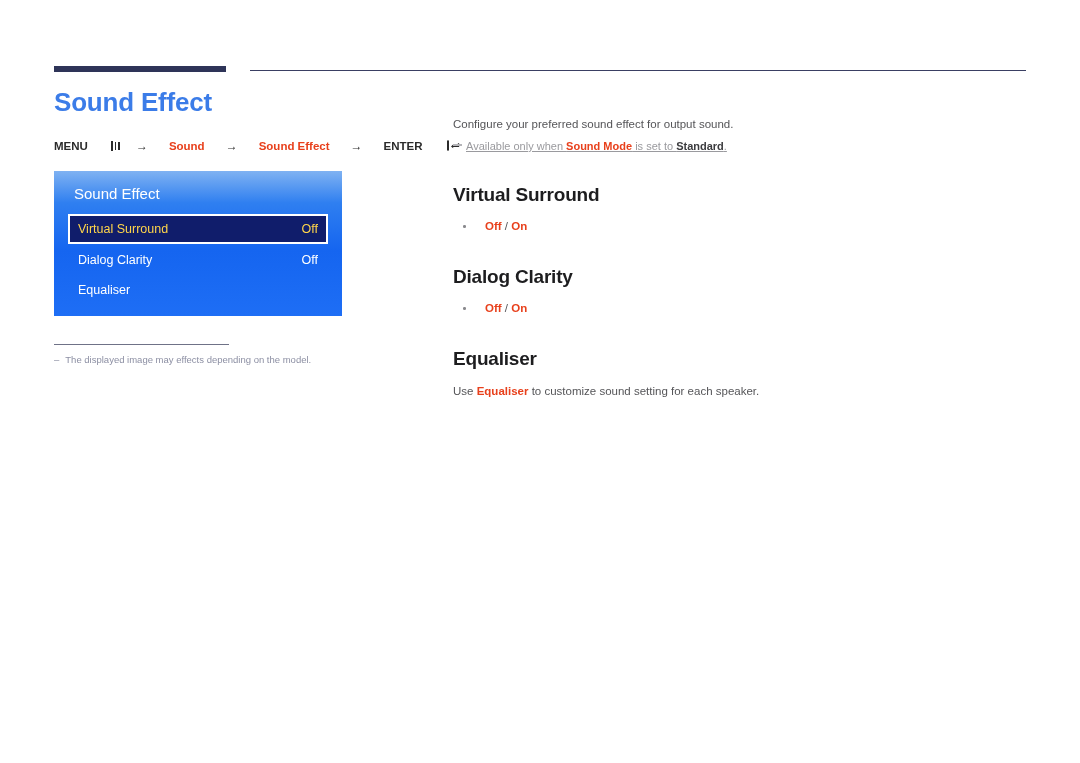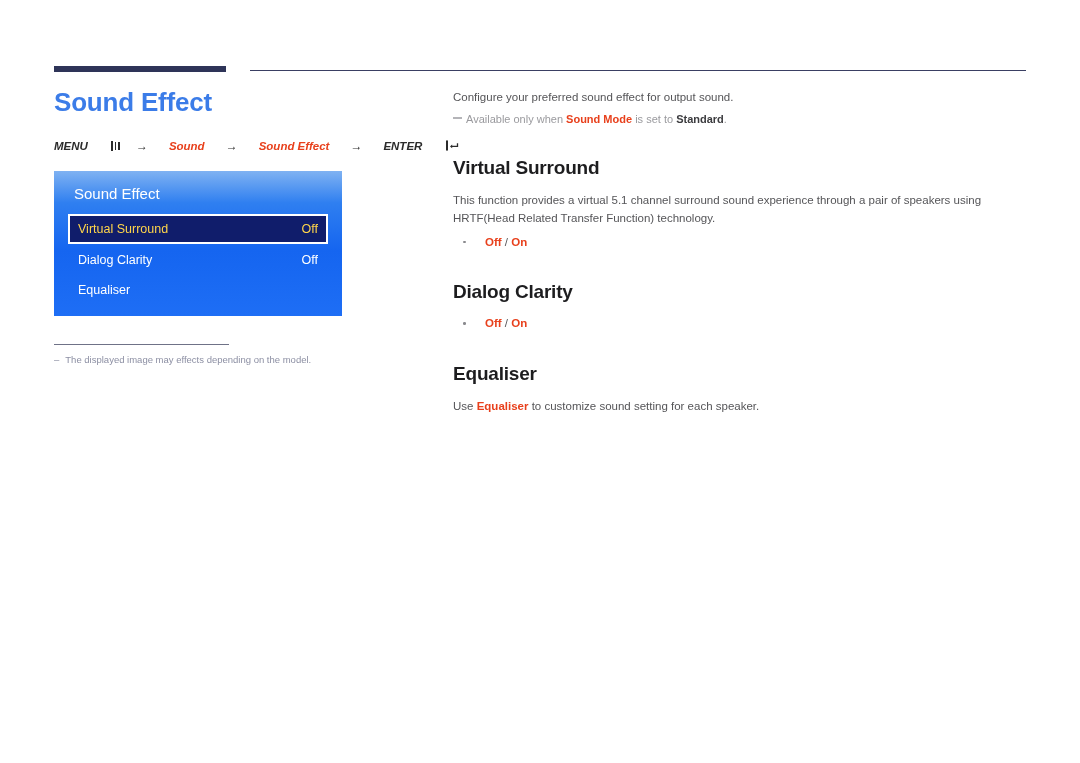--- a/index.html
+++ b/index.html
@@ -53,21 +53,20 @@
   
   .breadcrumb {
     font-size: 11.5px;
     font-weight: bold;
     color: #2b2b2b;
     display: flex;
     align-items: center;
     gap: 20px;
     white-space: nowrap;
     margin-bottom: 18px;
-    font-style: italic;
   }
   .bc-red { color: #e8401c; }
   .bc-arrow {
     color: #2b2b2b;
     font-weight: normal;
     font-size: 12px;
     padding: 0 1px;
   }
   .icon-menu {
     display: inline-block;
@@ -149,34 +148,35 @@
     color: #8c8fa3;
     display: flex;
     gap: 6px;
     line-height: 1.3;
   }
   .footnote .fn-dash { color: #8c8fa3; }
 
   
   .right-col {
     position: absolute;
-    left: 453px; top: 89px;
+    left: 453px; top: 116px;
     width: 575px;
   }
   .intro {
     font-size: 11.5px;
     color: #555558;
     line-height: 1.55;
     margin: 0;
   }
   .note-line {
     font-size: 11px;
     color: #9a9a9e;
     margin-top: 4px;
     line-height: 1.5;
+    text-decoration: underline;
   }
   .note-dash {
     display: inline-block;
     width: 9px; height: 2px;
     background: #b4b4b8;
     vertical-align: 4px;
     margin-right: 4px;
   }
   .red { color: #e8401c; font-weight: bold; }
   .dark-b { color: #3b3b3e; font-weight: bold; }
@@ -275,21 +275,20 @@
 
 <div class="right-col">
 
   <p class="intro">Configure your preferred sound effect for output sound.</p>
 
   <div class="note-line">
     <span class="note-dash"></span><span>Available only when </span><span class="red">Sound Mode</span><span> is set to </span><span class="dark-b">Standard</span><span>.</span>
   </div>
 
   <h2 class="sec-title">Virtual Surround</h2>
-  <p class="sec-body">This function provides a virtual 5.1 channel surround sound experience through a pair of speakers using HRTF(Head Related Transfer Function) technology.</p>
   <ul class="bullets">
     <li><span class="red">Off</span><span> / </span><span class="red">On</span></li>
   </ul>
 
   <h2 class="sec-title">Dialog Clarity</h2>
   <ul class="bullets">
     <li><span class="red">Off</span><span> / </span><span class="red">On</span></li>
   </ul>
 
   <h2 class="sec-title">Equaliser</h2>

